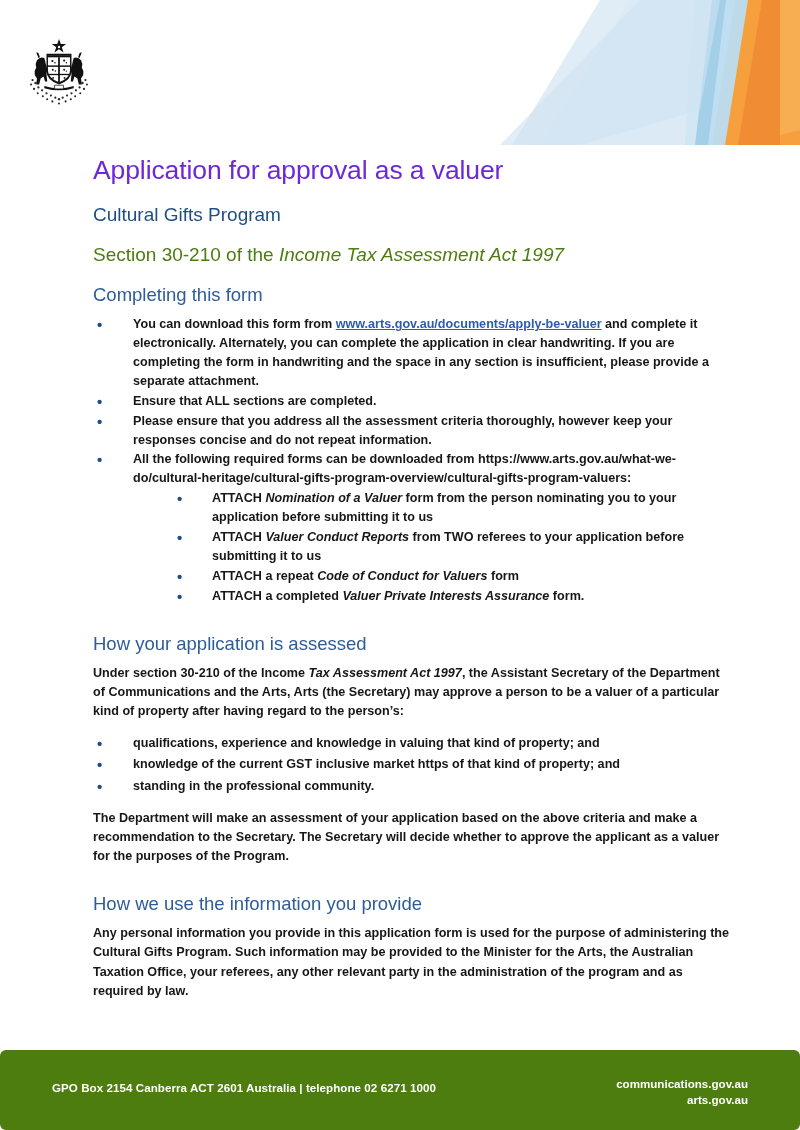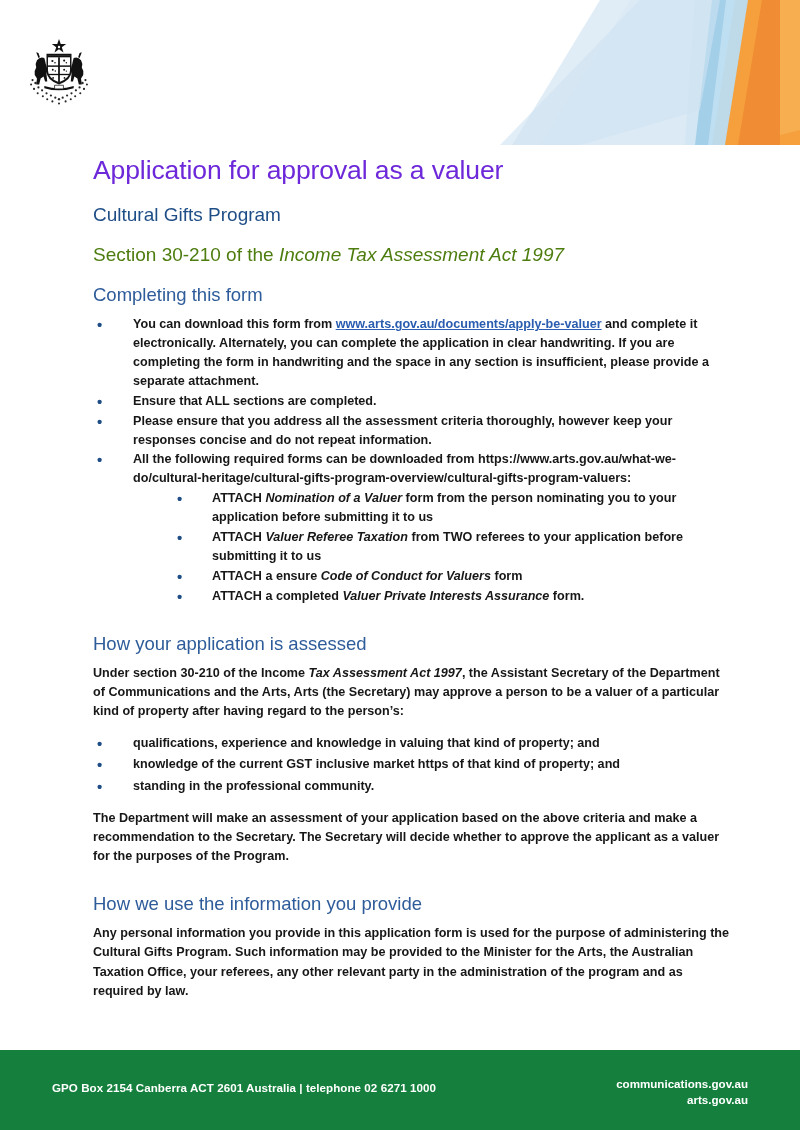--- a/index.html
+++ b/index.html
@@ -201,21 +201,22 @@
     text-decoration: underline;
   }
 
   
   .footer {
     position: absolute;
     left: 0;
     bottom: 0;
     width: 800px;
     height: 80px;
-    background: #15803d;
+    background: #4d7c0f;
+    border-radius: 6px;
   }
   .footer-left {
     position: absolute;
     left: 52px;
     top: 31px;
     color: #ffffff;
     font-size: 11.6px;
     letter-spacing: 0.05px;
     font-weight: 600;
   }
@@ -332,22 +333,22 @@
   <h3 class="section-heading">Completing this form</h3>
 
   <ul class="bullets">
     <li><span>You can download this form from </span><a class="inline-link" href="#">www.arts.gov.au/documents/apply-be-valuer</a><span> and complete it electronically. Alternately, you can complete the application in clear handwriting. If you are completing the form in handwriting and the space in any section is insufficient, please provide a separate attachment.</span></li>
     <li><span>Ensure that ALL sections are completed.</span></li>
     <li class="bold-item"><span>Please ensure that you address all the assessment criteria thoroughly, however keep your responses concise and do not repeat information.</span></li>
     <li><span>All the following required forms can be downloaded from https://www.arts.gov.au/what-we-do/cultural-heritage/cultural-gifts-program-overview/cultural-gifts-program-valuers:</span>
       <div class="sub-wrap">
         <ul class="sub-bullets">
           <li><span>ATTACH </span><em>Nomination of a Valuer</em><span> form from the person nominating you to your application before submitting it to us</span></li>
-          <li><span>ATTACH </span><em>Valuer Referee Taxation</em><span> from TWO referees to your application before submitting it to us</span></li>
-          <li><span>ATTACH a ensure </span><em>Code of Conduct for Valuers</em><span> form</span></li>
+          <li><span>ATTACH </span><em>Valuer Conduct Reports</em><span> from TWO referees to your application before submitting it to us</span></li>
+          <li><span>ATTACH a repeat </span><em>Code of Conduct for Valuers</em><span> form</span></li>
           <li><span>ATTACH a completed </span><em>Valuer Private Interests Assurance</em><span> form.</span></li>
         </ul>
       </div>
     </li>
   </ul>
 
   <h3 class="section-heading spaced-top">How your application is assessed</h3>
 
   <p class="body-text"><span>Under section 30-210 of the Income </span><em>Tax Assessment Act 1997</em><span>, the Assistant Secretary of the Department of Communications and the Arts, Arts (the Secretary) may approve a person to be a valuer of a particular kind of property after having regard to the person’s:</span></p>
 

